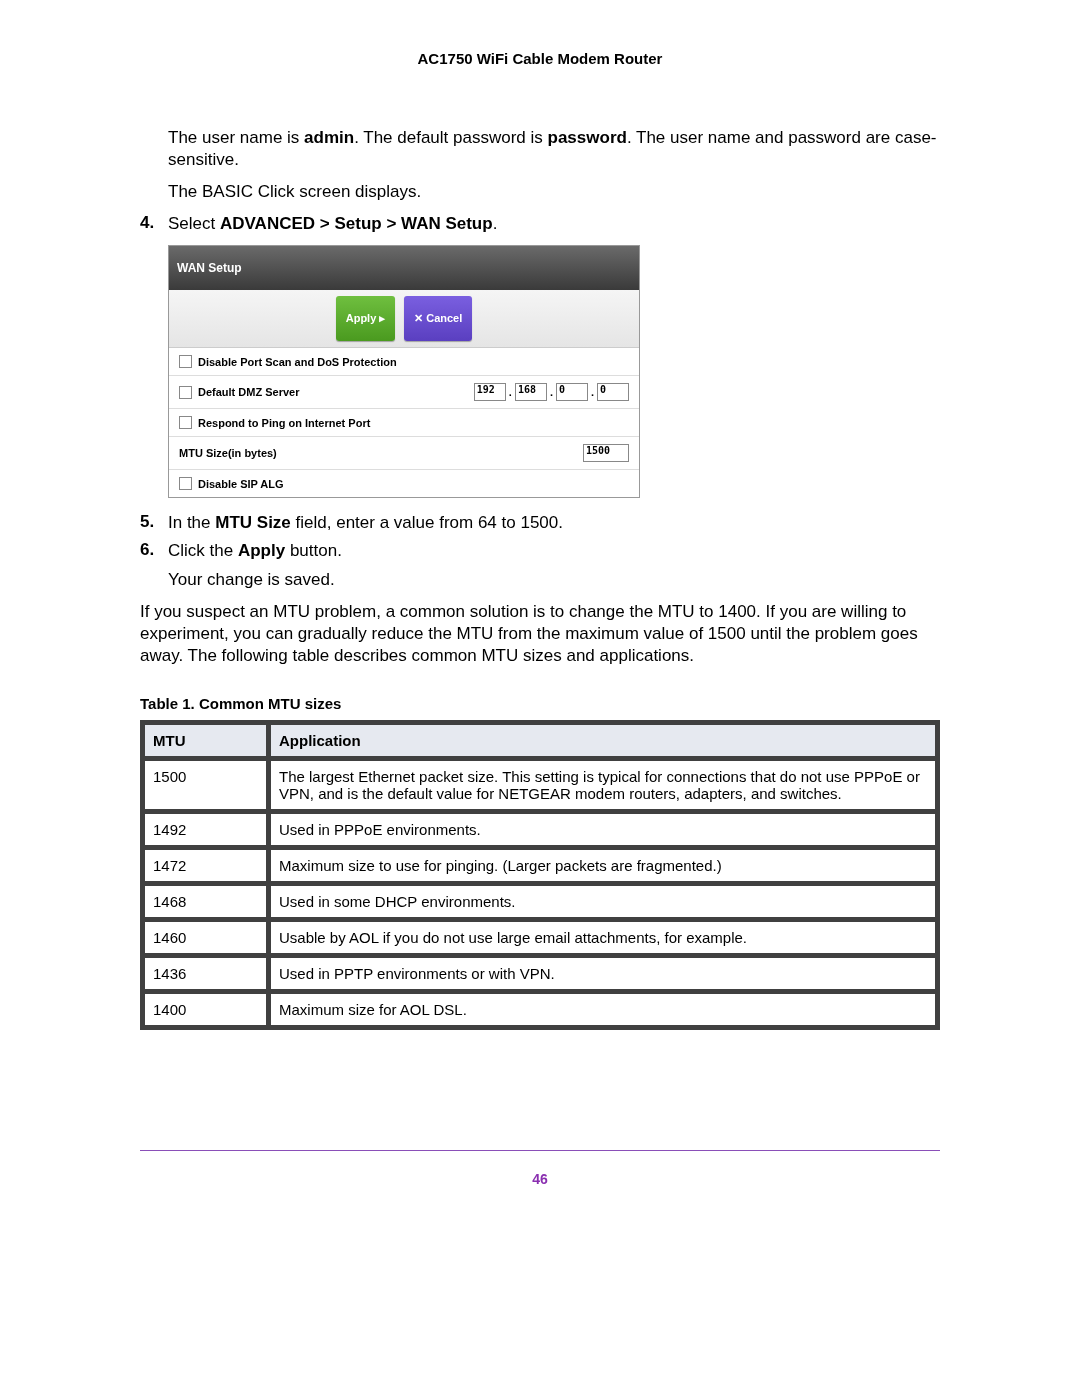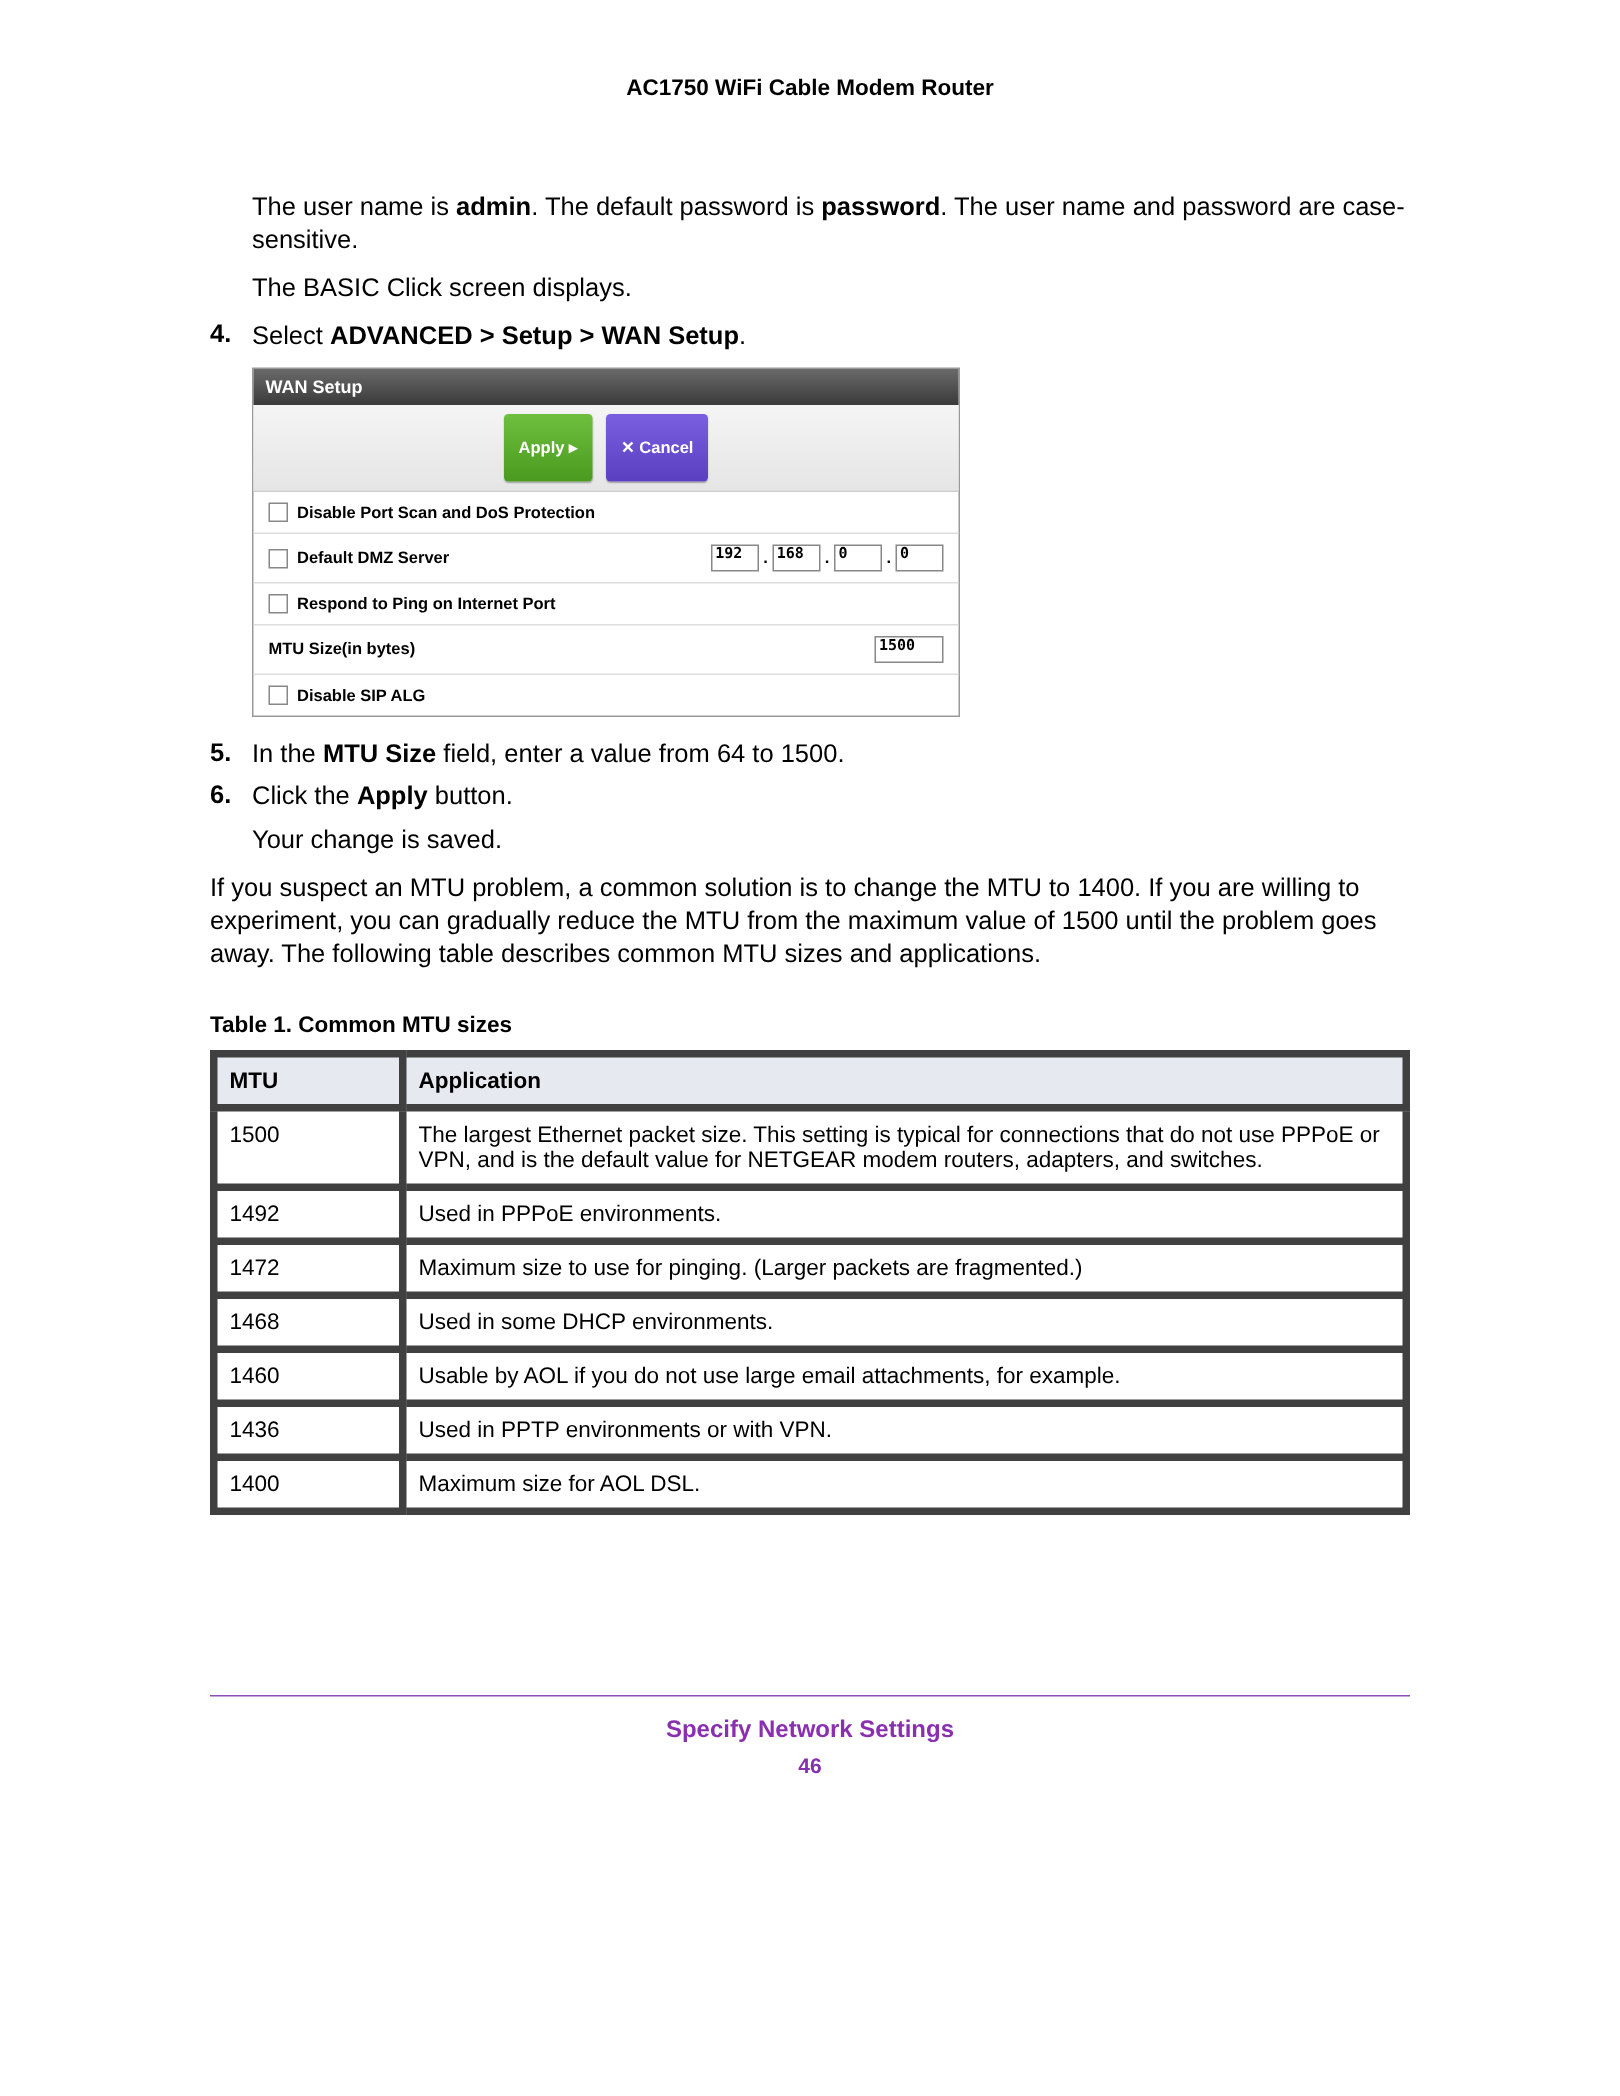--- a/index.html
+++ b/index.html
@@ -49,21 +49,21 @@
     width: 470px;
     margin: 10px 0 14px 28px;
     border: 1px solid #999;
     font-size: 11px;
     background: #fff;
   }
   .wan-header {
     background: linear-gradient(#6a6a6a, #3a3a3a);
     color: #fff;
     font-weight: bold;
-    padding: 5px 8px;
+    padding: 15px 8px;
     font-size: 12px;
   }
   .wan-btnbar {
     background: linear-gradient(#f5f5f5, #e5e5e5);
     text-align: center;
     padding: 6px 0;
     border-bottom: 1px solid #ccc;
   }
   .btn {
     display: inline-block;
@@ -258,16 +258,15 @@
           <td>Used in PPTP environments or with VPN.</td>
         </tr>
         <tr>
           <td class="col-mtu">1400</td>
           <td>Maximum size for AOL DSL.</td>
         </tr>
       </tbody>
   </table>
 
   <div class="footer">
-    <div class="footer-title">Specify Network Settings</div>
     <div class="footer-page">46</div>
   </div>
 </div>
 
 </body></html>

